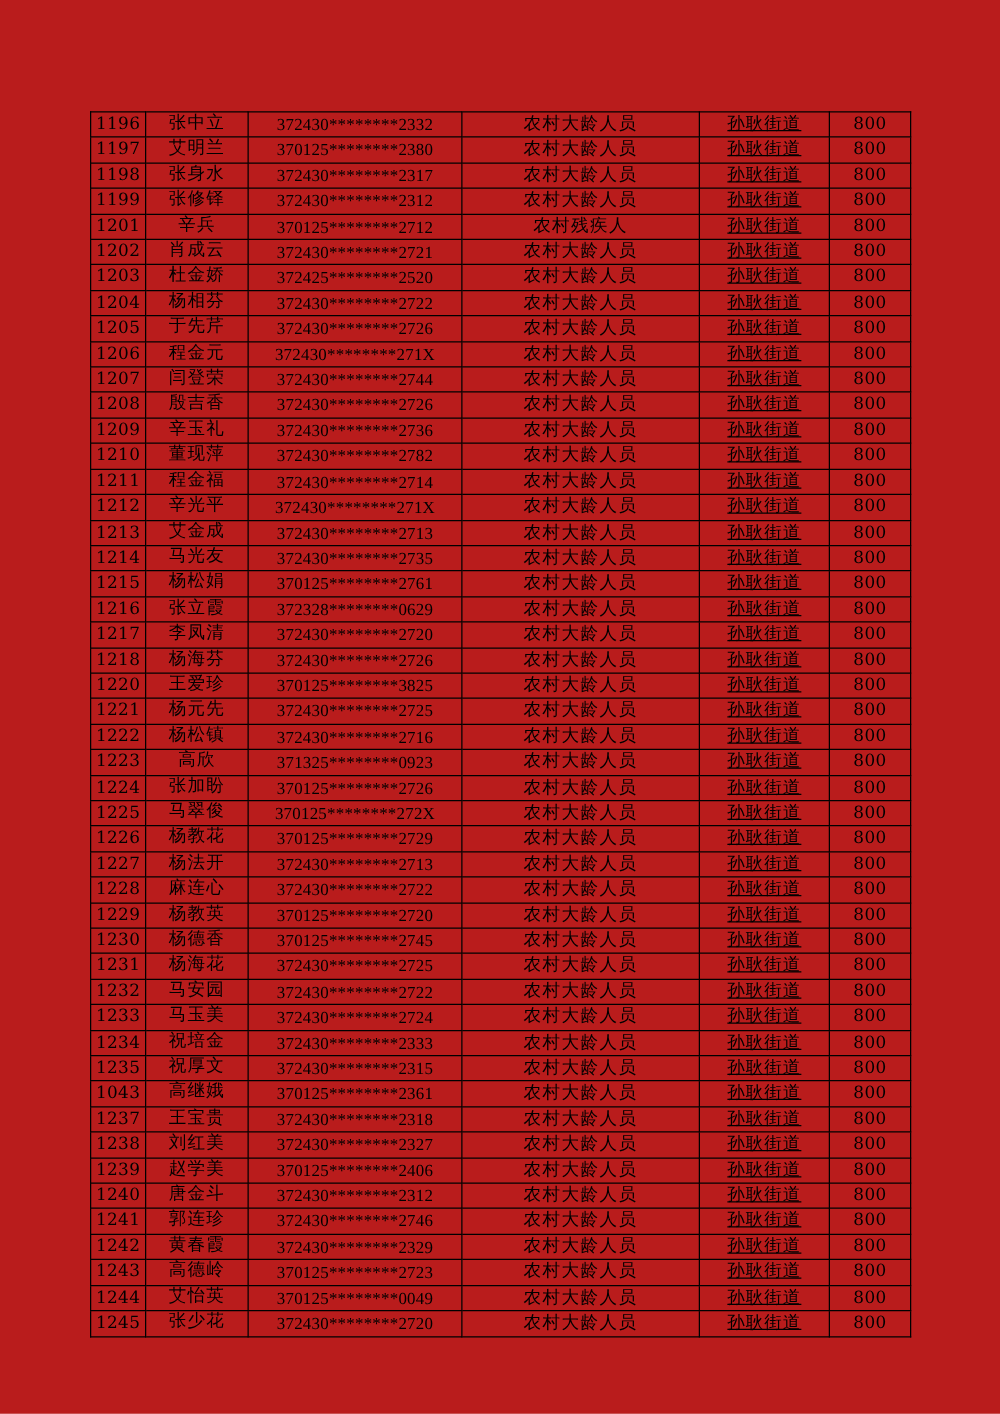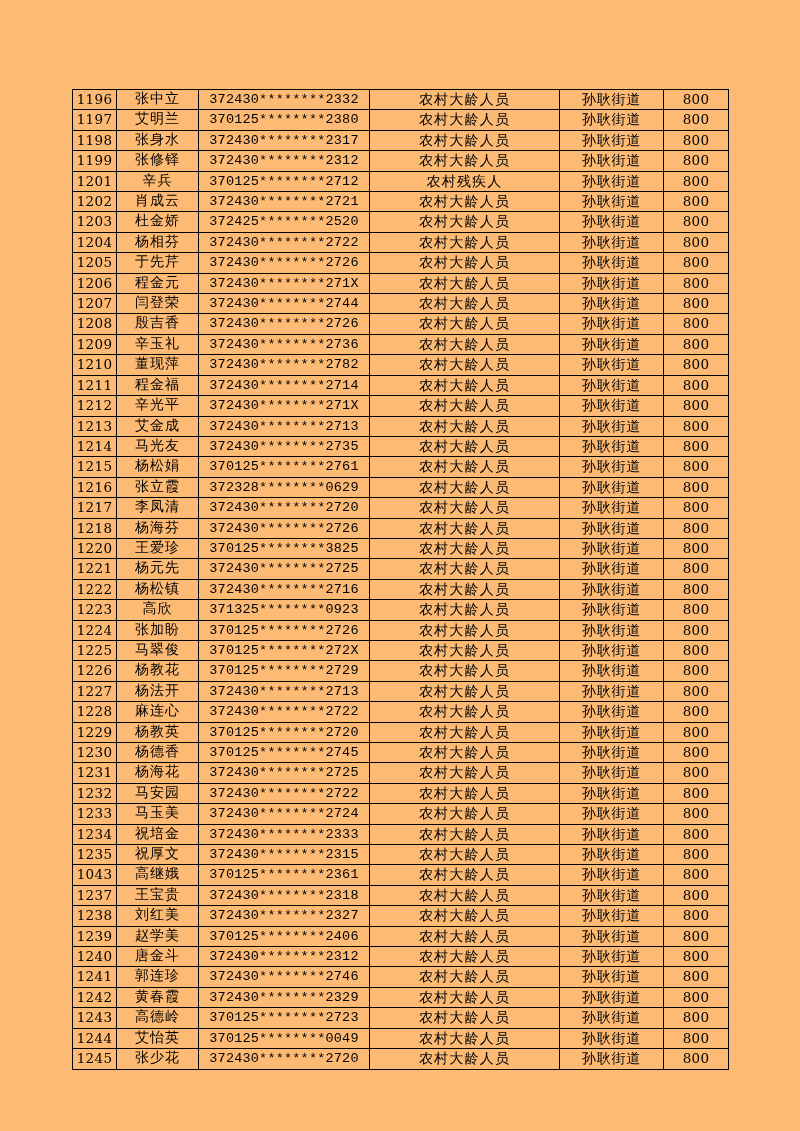--- a/index.html
+++ b/index.html
@@ -15,21 +15,21 @@
     color: #000000;
     position: relative;
     overflow: hidden;
   }
   .page {
     position: absolute;
     left: 0;
     top: 0;
     width: 800px;
     height: 1131px;
-    background: #fdba74;
+    background: #b91c1c;
   }
   .table-wrap {
     position: absolute;
     left: 72px;
     top: 89px;
     width: 656px;
   }
   table.roster {
     border-collapse: collapse;
     table-layout: fixed;
@@ -57,31 +57,32 @@
     font-family: "DejaVu Serif", "Liberation Serif", serif;
     font-size: 13.5px;
     letter-spacing: 0.3px;
   }
   td.name {
     font-size: 14px;
     letter-spacing: 1px;
     font-family: Liberation Mono, monospace;
   }
   td.id {
-    font-family: Liberation Mono, monospace;
+    font-family: Liberation Serif, serif;
     font-size: 13.5px;
     letter-spacing: 0.2px;
   }
   td.cat {
     font-size: 14px;
     letter-spacing: 1.2px;
   }
   td.street {
     font-size: 14px;
     letter-spacing: 0.8px;
+    text-decoration: underline;
   }
 </style>
 </head>
 <body>
 
 <div class="page">
   <div class="table-wrap">
     <table class="roster">
       <colgroup>
         <col class="c-seq">

